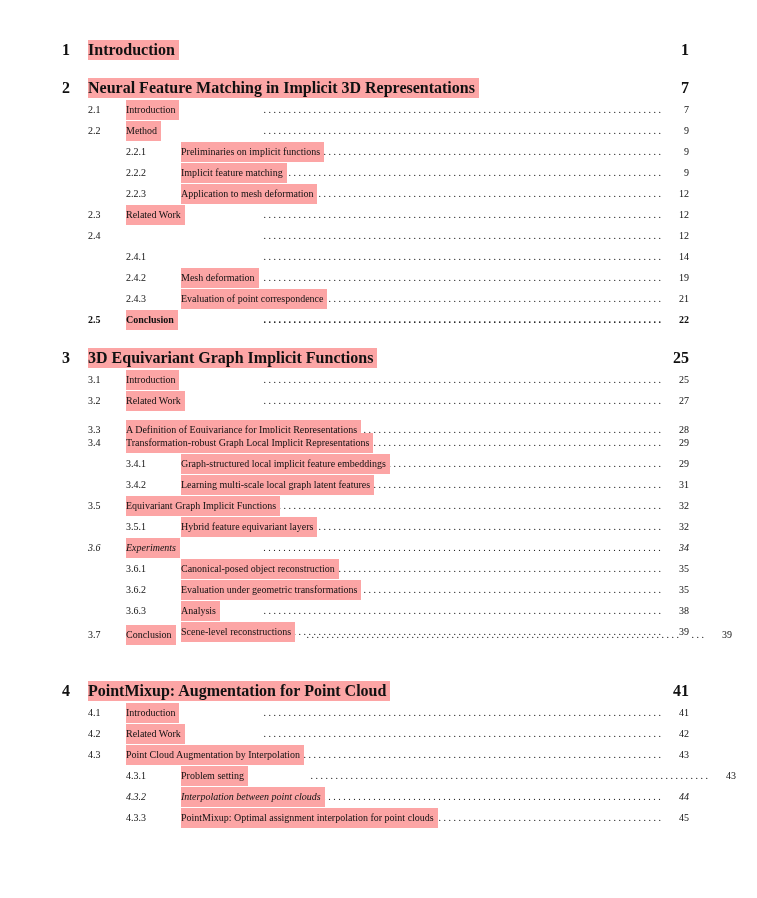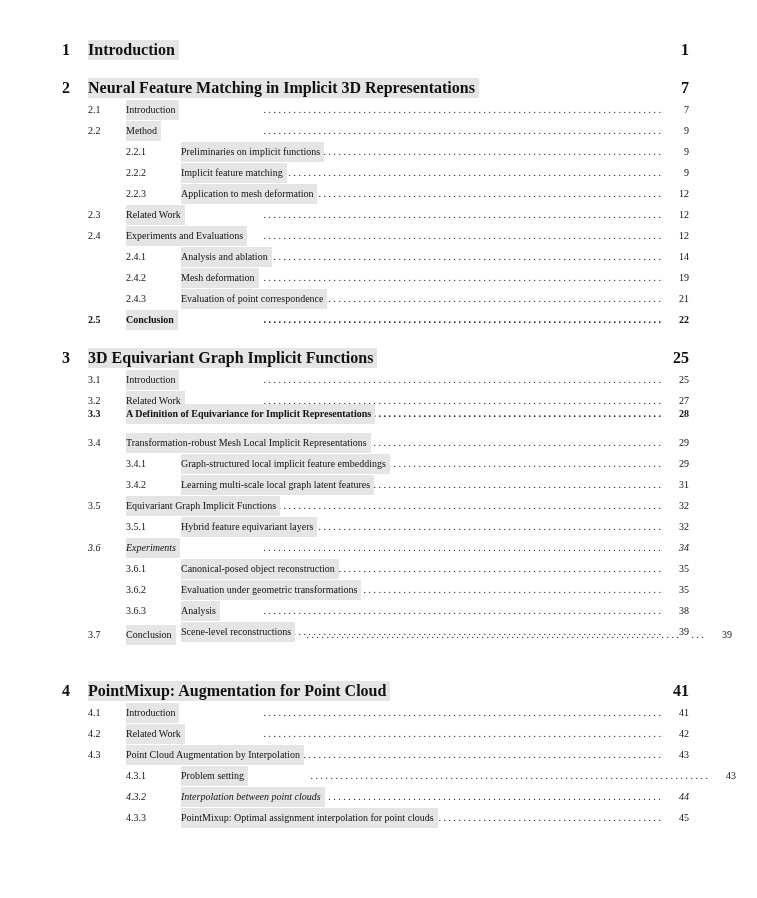--- a/index.html
+++ b/index.html
@@ -1,20 +1,20 @@
 <!DOCTYPE html>
 <html><head>
 <meta charset="utf-8">
 <style>
   html, body { margin:0; padding:0; background:#ffffff; }
   body { width:757px; height:898px; position:relative; overflow:hidden;
          font-family:"Liberation Serif", "DejaVu Serif", serif; color:#111; }
   .row { position:absolute; left:0; width:757px; height:20px; font-size:10px; line-height:20px; white-space:nowrap; }
   .num { position:absolute; top:0; }
-  .title { position:absolute; top:0; background:#e5e5e5; padding-right:4px; z-index:2; }
+  .title { position:absolute; top:0; background:#fca5a5; padding-right:4px; z-index:2; }
   .page { position:absolute; top:0; right:68px; text-align:right; background:#fff; z-index:2; }
   .dots { position:absolute; top:0; right:96px; overflow:hidden; text-align:right; letter-spacing:0; z-index:1; }
   .chapter { font-weight:bold; font-size:16px; }
   .chapter .num { left:62px; }
   .chapter .title { left:88px; }
   .section .num { left:88px; }
   .section .title { left:126px; }
   .section .dots { left:126px; }
   .subsection .num { left:126px; }
   .subsection .title { left:181px; }
@@ -66,27 +66,25 @@
     </div>
     <div class="row section" style="top: 205px;">
       <span class="num">2.3</span>
       <span class="dots"> . . . . . . . . . . . . . . . . . . . . . . . . . . . . . . . . . . . . . . . . . . . . . . . . . . . . . . . . . . . . . . . . . . . . . . . . . . . . . . . .</span>
       <span class="title">Related Work</span>
       <span class="page">12</span>
     </div>
     <div class="row section" style="top: 226px;">
       <span class="num">2.4</span>
       <span class="dots"> . . . . . . . . . . . . . . . . . . . . . . . . . . . . . . . . . . . . . . . . . . . . . . . . . . . . . . . . . . . . . . . . . . . . . . . . . . . . . . . .</span>
-      <span class="title">Experiments and Evaluations</span>
       <span class="page">12</span>
     </div>
     <div class="row subsection" style="top: 247px;">
       <span class="num">2.4.1</span>
       <span class="dots"> . . . . . . . . . . . . . . . . . . . . . . . . . . . . . . . . . . . . . . . . . . . . . . . . . . . . . . . . . . . . . . . . . . . . . . . . . . . . . . . .</span>
-      <span class="title">Analysis and ablation</span>
       <span class="page">14</span>
     </div>
     <div class="row subsection" style="top: 268px;">
       <span class="num">2.4.2</span>
       <span class="dots"> . . . . . . . . . . . . . . . . . . . . . . . . . . . . . . . . . . . . . . . . . . . . . . . . . . . . . . . . . . . . . . . . . . . . . . . . . . . . . . . .</span>
       <span class="title">Mesh deformation</span>
       <span class="page">19</span>
     </div>
     <div class="row subsection" style="top: 289px; text-decoration: underline;">
       <span class="num">2.4.3</span>
@@ -110,30 +108,30 @@
       <span class="dots"> . . . . . . . . . . . . . . . . . . . . . . . . . . . . . . . . . . . . . . . . . . . . . . . . . . . . . . . . . . . . . . . . . . . . . . . . . . . . . . . .</span>
       <span class="title">Introduction</span>
       <span class="page">25</span>
     </div>
     <div class="row section" style="top: 391px;">
       <span class="num">3.2</span>
       <span class="dots"> . . . . . . . . . . . . . . . . . . . . . . . . . . . . . . . . . . . . . . . . . . . . . . . . . . . . . . . . . . . . . . . . . . . . . . . . . . . . . . . .</span>
       <span class="title">Related Work</span>
       <span class="page">27</span>
     </div>
-    <div class="row section" style="top: 404px; font-weight: bold;">
+    <div class="row section" style="top: 420px;">
       <span class="num">3.3</span>
       <span class="dots"> . . . . . . . . . . . . . . . . . . . . . . . . . . . . . . . . . . . . . . . . . . . . . . . . . . . . . . . . . . . . . . . . . . . . . . . . . . . . . . . .</span>
       <span class="title">A Definition of Equivariance for Implicit Representations</span>
       <span class="page">28</span>
     </div>
     <div class="row section" style="top: 433px;">
       <span class="num">3.4</span>
       <span class="dots"> . . . . . . . . . . . . . . . . . . . . . . . . . . . . . . . . . . . . . . . . . . . . . . . . . . . . . . . . . . . . . . . . . . . . . . . . . . . . . . . .</span>
-      <span class="title">Transformation-robust Mesh Local Implicit Representations</span>
+      <span class="title">Transformation-robust Graph Local Implicit Representations</span>
       <span class="page">29</span>
     </div>
     <div class="row subsection" style="top: 454px;">
       <span class="num">3.4.1</span>
       <span class="dots"> . . . . . . . . . . . . . . . . . . . . . . . . . . . . . . . . . . . . . . . . . . . . . . . . . . . . . . . . . . . . . . . . . . . . . . . . . . . . . . . .</span>
       <span class="title">Graph-structured local implicit feature embeddings</span>
       <span class="page">29</span>
     </div>
     <div class="row subsection" style="top: 475px;">
       <span class="num">3.4.2</span>

